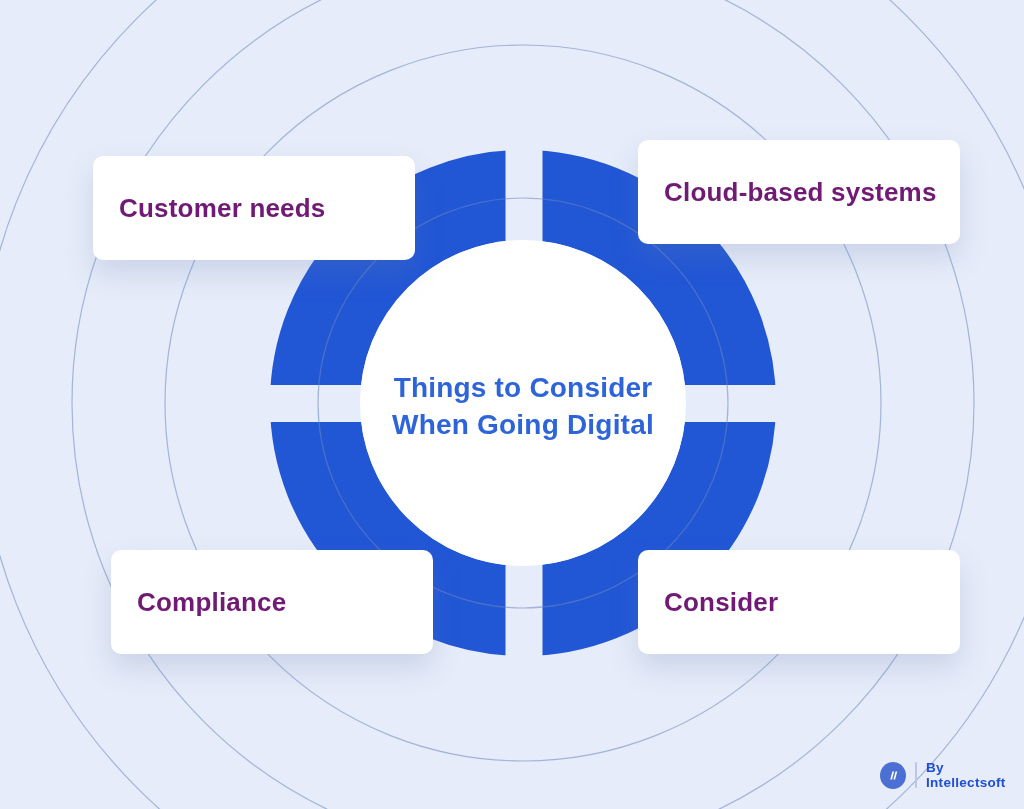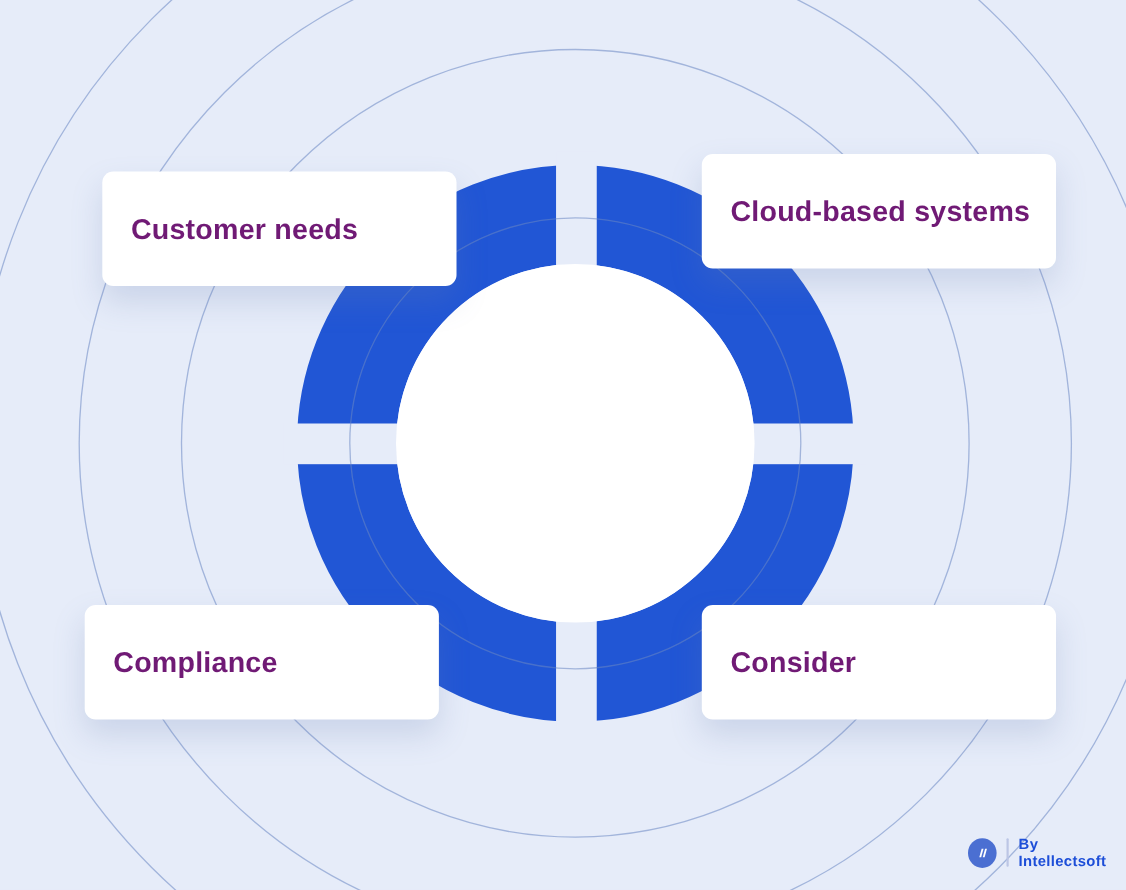--- a/index.html
+++ b/index.html
@@ -37,21 +37,21 @@
     box-sizing: border-box;
   }
   .card-label {
     font-size: 26px;
     font-weight: 700;
     color: #701a75;
     letter-spacing: 0.2px;
   }
   .card-tl { left: 93px;  top: 156px; }
   .card-tr { left: 638px; top: 140px; }
-  .card-bl { left: 77px;  top: 550px; text-align: center; }
+  .card-bl { left: 111px;  top: 550px; text-align: center; }
   .card-br { left: 638px; top: 550px; }
   .center-title {
     position: absolute;
     left: 358px;
     top: 369px;
     width: 330px;
     text-align: center;
     font-size: 28px;
     line-height: 37px;
     font-weight: 700;
@@ -103,20 +103,24 @@
     <g fill="none" stroke-width="1.2">
       <circle cx="523" cy="403" r="205" stroke="rgba(105,135,195,0.55)"></circle>
       <circle cx="523" cy="403" r="358" stroke="rgba(105,135,195,0.55)"></circle>
       <circle cx="523" cy="403" r="451" stroke="rgba(105,135,195,0.55)"></circle>
       <circle cx="523" cy="403" r="545" stroke="rgba(105,135,195,0.55)"></circle>
     </g>
 
     <circle cx="523" cy="403" r="163" fill="#ffffff"></circle>
   </svg>
 
+  <div class="center-title">
+    <div>Things to Consider</div>
+    <div>When Going Digital</div>
+  </div>
 
   <div class="card card-tl">
     <span class="card-label">Customer needs</span>
   </div>
   <div class="card card-tr">
     <span class="card-label">Cloud-based systems</span>
   </div>
   <div class="card card-bl">
     <span class="card-label">Compliance</span>
   </div>

